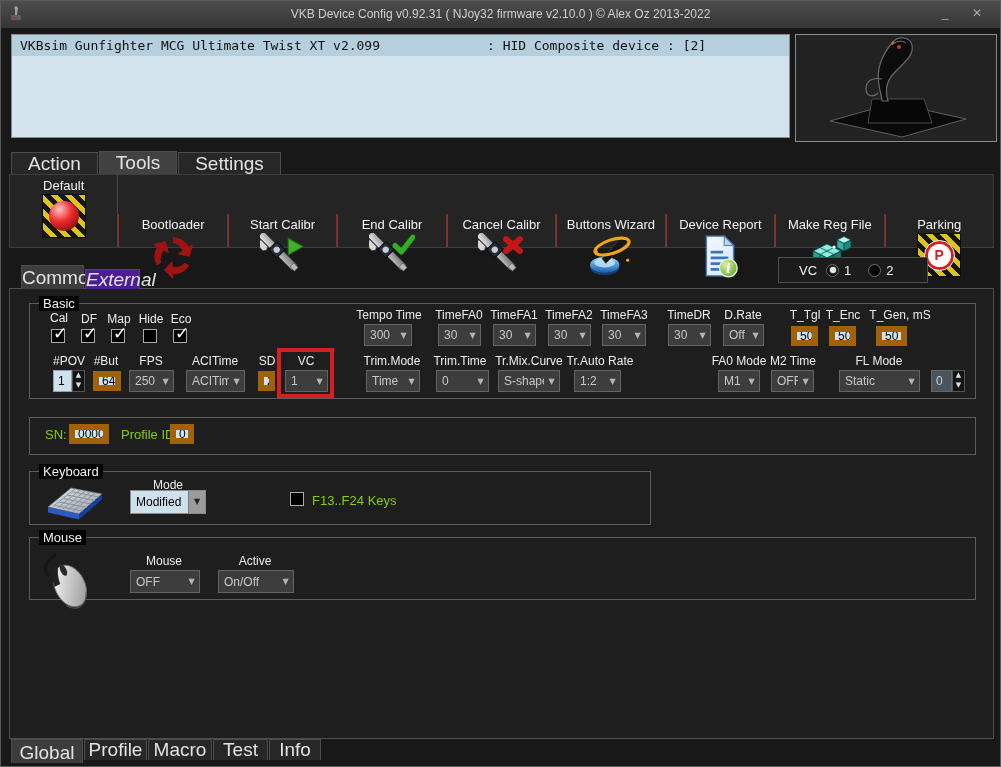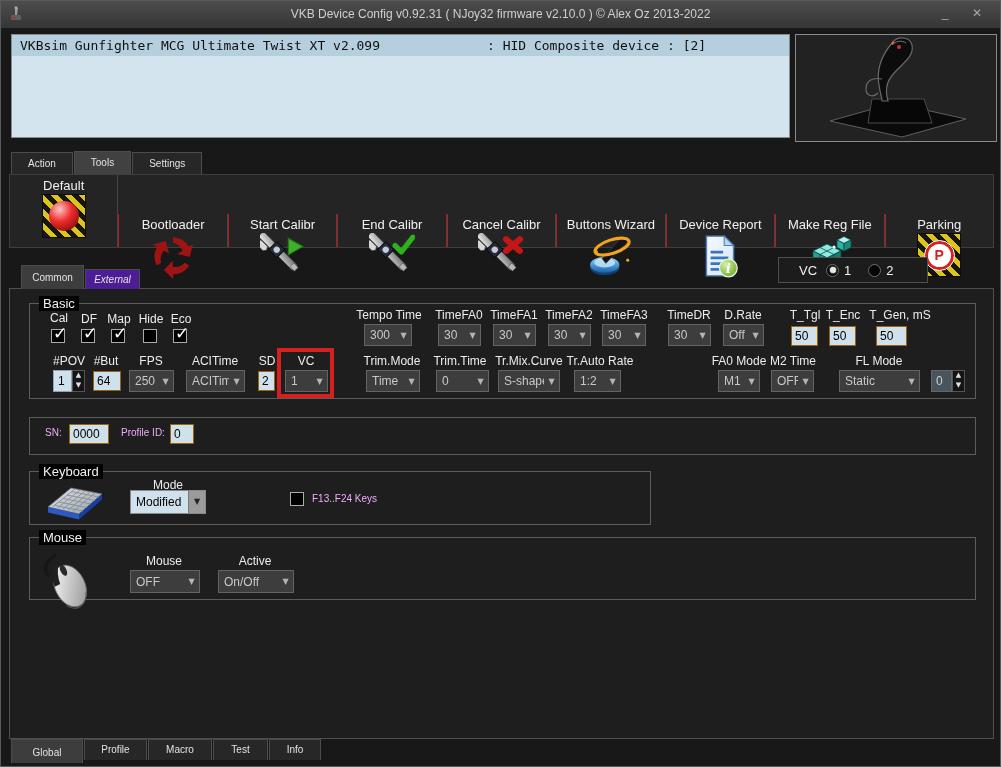--- a/index.html
+++ b/index.html
@@ -23,21 +23,21 @@
                  font-family:"DejaVu Sans Mono", monospace; font-size:13px; color:#101010; }
   .device-row { position:relative; height:21px; line-height:21px; padding-left:8px;
                 background:var(--list-selected-bg); cursor:pointer; white-space:nowrap; }
   .device-type { position:absolute; left:475px; top:0; }
   .joy-box { position:absolute; left:794px; top:33px; width:202px; height:108px;
              background:#222; border:1px solid #8a8a8a; }
 
   
   .menu-tabs { position:absolute; left:10px; top:150px; display:flex; align-items:flex-end; }
   .tab { background:#272727; border:1px solid #4c4c4c; border-bottom:none; color:#e2e2e2;
-         font-size:10px; text-align:center; margin-right:1px; cursor:pointer; }
+         font-size:19px; text-align:center; margin-right:1px; cursor:pointer; }
   .mtab { height:22px; line-height:21px; padding:0 16px; }
   .mtab.active { height:23px; background:#414141; }
 
   
   .toolbar { position:absolute; left:8px; top:173px; width:985px; height:74px;
              background:#242424; border:1px solid #3e3e3e; display:flex; }
   .tb-btn { flex:1; text-align:center; padding-top:3px; cursor:pointer;
             border-right:1px solid #454545; position:relative; }
   .tb-btn + .tb-btn { border-left:1px solid #b91c1c;margin-top:39px; }
   .tb-btn:last-child { border-right:none; }
@@ -68,32 +68,32 @@
            border:1px solid #6f6f6f; position:relative; cursor:pointer; }
   .radio.checked::after { content:""; position:absolute; left:2.5px; top:2.5px; width:6px;
            height:6px; border-radius:50%; background:#e8e8e8; box-shadow:0 0 2px #fff; }
 
   .grp { position:absolute; border:1px solid #5c5c5c; }
   .grp-legend { position:absolute; top:-8px; left:9px; background:#000000; padding:0 4px;
                 font-size:13px; color:#f0f0f0; z-index:1; }
 
   .lbl { position:absolute; transform:translateX(-50%); white-space:nowrap;
          font-size:12px; color:#ececec; }
-  .lbl13 { position:absolute; white-space:nowrap; font-size:10px; color:#f0abfc; }
+  .lbl13 { position:absolute; white-space:nowrap; font-size:13px; color:#84cc16; }
 
   .dd { position:absolute; height:22px; background:#3d3d3d; border:1px solid #646464;
         color:#c8c8c8; font-size:12px; display:flex; align-items:center; cursor:pointer; }
   .dd-val { flex:1; padding-left:5px; overflow:hidden; white-space:nowrap; }
   .dd-ar { width:15px; font-size:8px; color:#b4b4b4; text-align:center;
            font-family:"DejaVu Sans", sans-serif; }
   .dd.light { background:var(--input-bg); color:#000; border:1px solid #8a8a8a; }
   .dd.light .dd-ar { background:#9b9b9b; align-self:stretch; line-height:22px; width:17px;
                      color:#222; border-left:1px solid #777; }
 
-  .ti { position:absolute; height:20px; background:var(--input-bg); border:1px solid #a16207;
+  .ti { position:absolute; height:20px; background:var(--input-bg); border:6px solid #a16207;
         color:#000; font-size:12px; padding-left:3px; font-family:inherit; }
 
   .spin { position:absolute; display:flex; height:22px; }
   .spin .ti-in { height:22px; background:var(--input-bg); border:1px solid #8fa5b5;
         color:#000; font-size:12px; padding-left:4px; font-family:inherit; }
   .spin-btns { width:13px; background:#141414; border:1px solid #555; display:flex;
                flex-direction:column; cursor:pointer; }
   .spin-btns i { flex:1; font-style:normal; font-size:7px; color:#e0e0e0; text-align:center;
                  line-height:9px; font-family:"DejaVu Sans", sans-serif; }
   .spin.dark .ti-in { background:#49545c; color:#d0d0d0; border-color:#666; }

